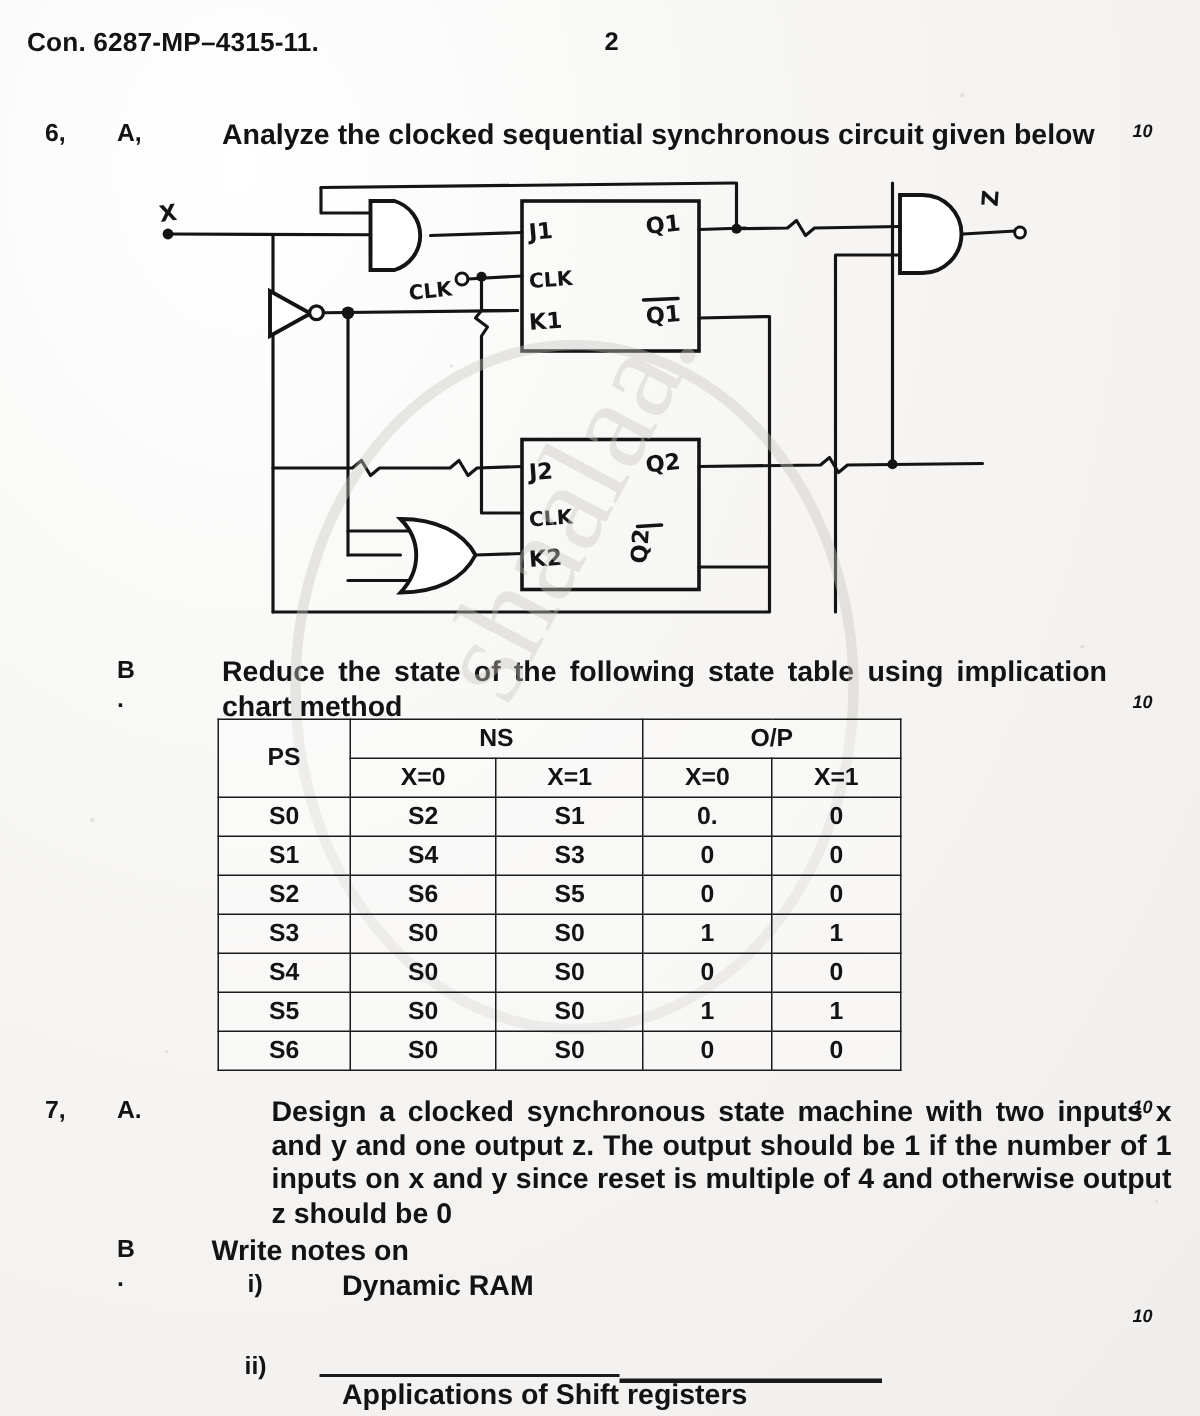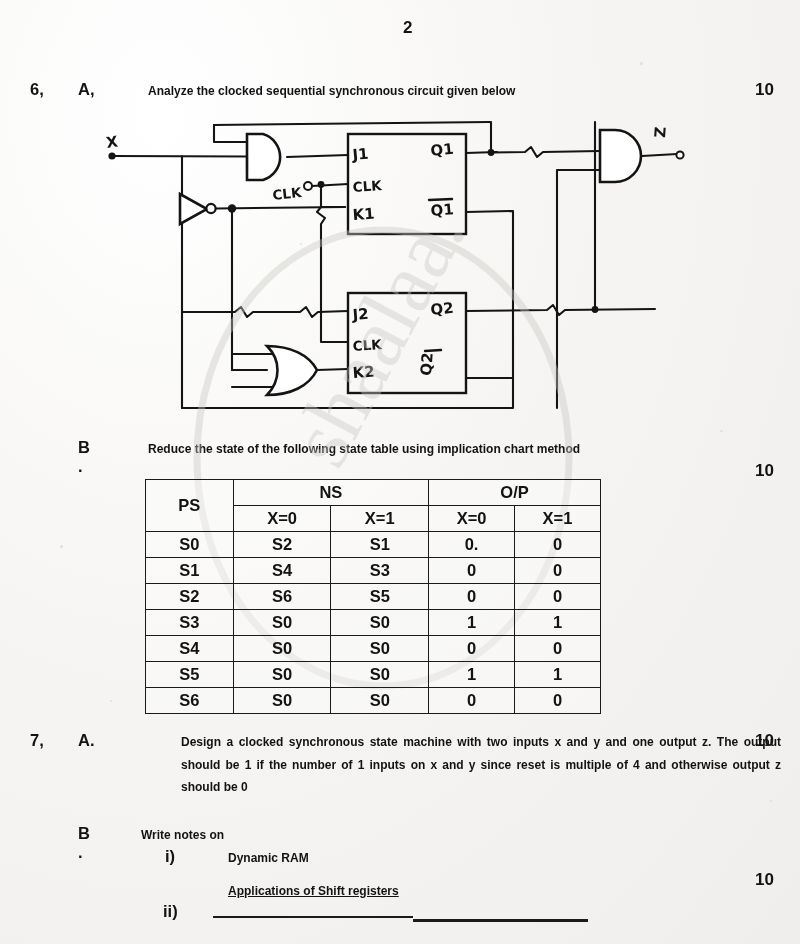--- a/index.html
+++ b/index.html
@@ -29,24 +29,24 @@
   #page-number{
     position:absolute; left:385px; top:0;
     font-size:17px; font-weight:bold;
   }
 
   
   .qrow{position:absolute;}
   .q-num{position:absolute; font-size:16.5px; font-weight:bold;}
   .q-sub{position:absolute; font-size:16.5px; font-weight:bold;}
   .q-text{
-    position:absolute; font-size:12px; font-weight:bold;
+    position:absolute; font-size:19px; font-weight:bold;
     line-height:22.5px; text-align:justify;
   }
-  .q-marks{position:absolute; font-size:17px; font-weight:bold;}
+  .q-marks{position:absolute; font-size:12px; font-weight:bold;font-style:italic;}
 
   
   #circuit{position:absolute; left:95px; top:108px; width:650px; height:315px;}
   #circuit svg{display:block;}
 
   
   #state-table{
     position:absolute; left:145px; top:479px;
     width:456px;
     border-collapse:collapse;
@@ -93,20 +93,21 @@
 <div class="paper"></div>
 
 <div class="speck" style="left:640px;top:62px;width:3px;height:3px;"></div>
 <div class="speck" style="left:300px;top:243px;width:2px;height:2px;"></div>
 <div class="speck" style="left:720px;top:430px;width:3px;height:2px;"></div>
 <div class="speck" style="left:60px;top:545px;width:3px;height:3px;"></div>
 <div class="speck" style="left:770px;top:800px;width:2px;height:2px;"></div>
 <div class="speck" style="left:110px;top:700px;width:2px;height:2px;"></div>
 
 <div id="header">
+  <div id="doc-code">Con. 6287-MP–4315-11.</div>
   <div id="page-number">2</div>
 </div>
 
 <div class="qrow">
   <div class="q-num" style="left:30px;top:80px;">6,</div>
   <div class="q-sub" style="left:78px;top:80px;">A,</div>
   <div class="q-text" style="left:148px;top:80px;width:590px;">Analyze the clocked sequential synchronous circuit given below</div>
   <div class="q-marks" style="left:755px;top:80px;">10</div>
 </div>
 
@@ -296,20 +297,20 @@
   <div class="q-text" style="left:141px;top:824px;width:400px;">Write notes on</div>
 </div>
 
 <div class="qrow">
   <div class="q-sub" style="left:165px;top:847px;">i)</div>
   <div class="q-text" style="left:228px;top:847px;width:400px;">Dynamic RAM</div>
 </div>
 
 <div class="qrow">
   <div class="q-sub" style="left:163px;top:870px;margin-top:32px;">ii)</div>
-  <div class="q-text" style="left:228px;top:880px;width:400px;text-decoration:underline;">Applications of Shift registers</div>
+  <div class="q-text" style="left:228px;top:920px;width:400px;">Applications of Shift registers</div>
   <div class="q-marks" style="left:755px;top:870px;">10</div>
 </div>
 
 <div id="footer">
   <div id="footer-strike"></div>
   <div id="footer-rule"></div>
 </div>
 
 </body></html>

